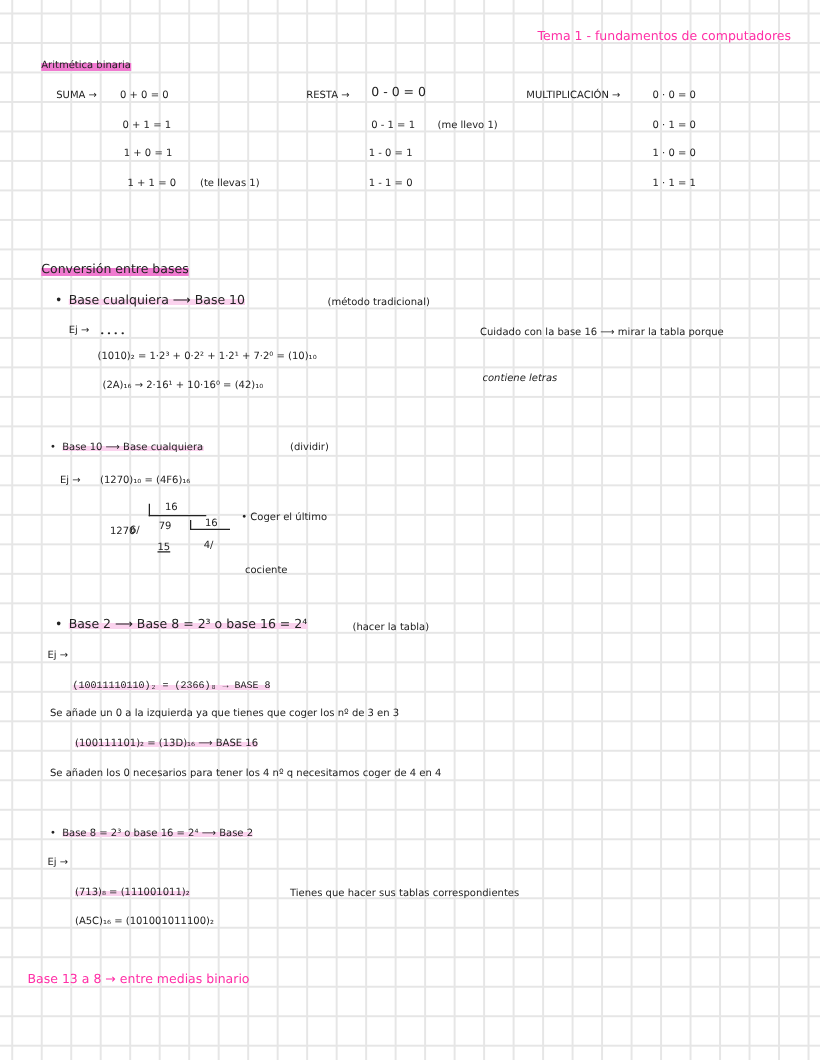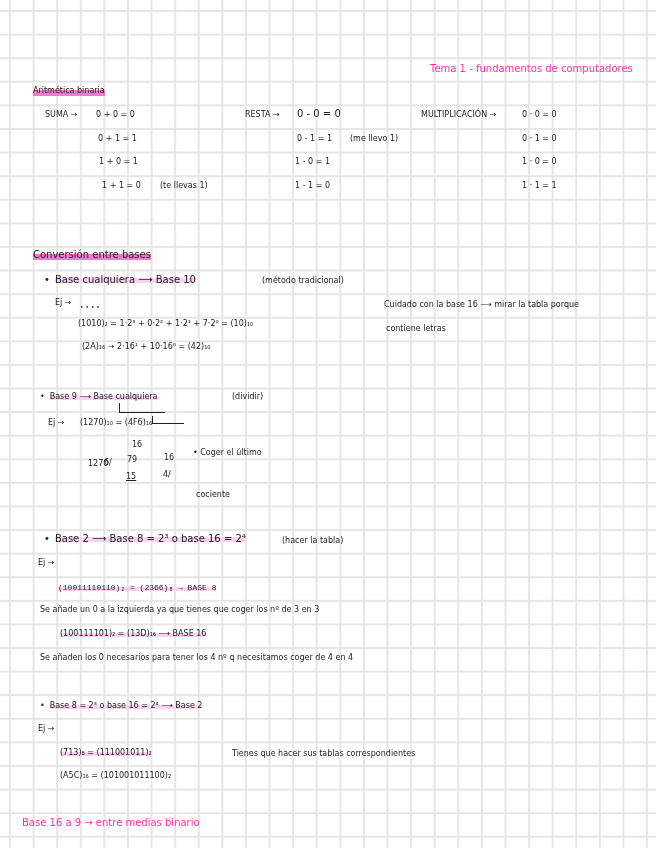--- a/index.html
+++ b/index.html
@@ -7,21 +7,21 @@
     width:656px; height:848px; position:relative; overflow:hidden;
     background-color:#ffffff;
     background-image:
       linear-gradient(to right, #e6e6e6 1.5px, transparent 1.5px),
       linear-gradient(to bottom, #e6e6e6 1.5px, transparent 1.5px);
     background-size: 23.6px 23.6px;
     background-position: 9px 10px;
     font-family: "DejaVu Sans", sans-serif;
     color:#222;
   }
-  .t { position:absolute; white-space:nowrap; font-size:9px; line-height:12px;margin-top:39px; }
+  .t { position:absolute; white-space:nowrap; font-size:9px; line-height:12px; }
   .sm { font-size:8px; }
   .md { font-size:10px; }
   .pink { color:#ff2fa6; }
   .hl-light { background: linear-gradient(to bottom, transparent 40%, #fbd3ee 40%, #fbd3ee 85%, transparent 85%); }
   .hl-strong { background: linear-gradient(to bottom, transparent 40%, #f07ad0 40%, #f07ad0 90%, transparent 90%); }
   .bullet::before { content:"•"; margin-right:5px; }
   .div-line { position:absolute; background:#222; }
 </style>
 </head>
 <body>
@@ -52,23 +52,23 @@
 
 <div class="t md hl-strong" style="left:33px; top:210px;">Conversión entre bases</div>
 
 <div class="t md bullet" style="left:44px; top:235px;"><span class="hl-light">Base cualquiera ⟶ Base 10</span></div>
 <div class="t sm" style="left:262px; top:236px;">(método tradicional)</div>
 <div class="t sm" style="left:55px; top:258px;">Ej →</div>
 <div class="t sm" style="left:80px; top:262px; font-size:6px;">• • • •</div>
 <div class="t sm" style="left:78px; top:279px;">(1010)₂ = 1·2³ + 0·2² + 1·2¹ + 7·2⁰ = (10)₁₀</div>
 <div class="t sm" style="left:82px; top:302px;">(2A)₁₆ → 2·16¹ + 10·16⁰ = (42)₁₀</div>
 <div class="t sm" style="left:384px; top:260px;">Cuidado con la base 16 ⟶ mirar la tabla porque</div>
-<div class="t sm" style="left:386px; top:284px;">contiene letras</div>
+<div class="t sm" style="left:386px; top:297px;font-style:italic;">contiene letras</div>
 
-<div class="t sm bullet" style="left:40px; top:352px;"><span class="hl-light">Base 9 ⟶ Base cualquiera</span></div>
+<div class="t sm bullet" style="left:40px; top:352px;"><span class="hl-light">Base 10 ⟶ Base cualquiera</span></div>
 <div class="t sm" style="left:232px; top:352px;">(dividir)</div>
 <div class="t sm" style="left:48px; top:378px;">Ej →</div>
 <div class="t sm" style="left:80px; top:378px;">(1270)₁₀ = (4F6)₁₆</div>
 
 <div class="t sm" style="left:88px; top:419px;">1270</div>
 <div class="t sm" style="left:132px; top:400px;">16</div>
 <div class="div-line" style="left:119px; top:403px; width:1px; height:10px;"></div>
 <div class="div-line" style="left:119px; top:412px; width:46px; height:1px;"></div>
 <div class="t sm" style="left:104px; top:418px;">6/</div>
 <div class="t sm" style="left:127px; top:415px;">79</div>
@@ -87,13 +87,13 @@
 <div class="t sm" style="left:40px; top:565px;">Se añade un 0 a la izquierda ya que tienes que coger los nº de 3 en 3</div>
 <div class="t sm" style="left:60px; top:589px;"><span class="hl-light">(100111101)₂ = (13D)₁₆ ⟶ BASE 16</span></div>
 <div class="t sm" style="left:40px; top:613px;">Se añaden los 0 necesarios para tener los 4 nº q necesitamos coger de 4 en 4</div>
 
 <div class="t sm bullet" style="left:40px; top:661px;"><span class="hl-light">Base 8 = 2³ o base 16 = 2⁴ ⟶ Base 2</span></div>
 <div class="t sm" style="left:38px; top:684px;">Ej →</div>
 <div class="t sm" style="left:60px; top:708px;"><span class="hl-light">(713)₈ = (111001011)₂</span></div>
 <div class="t sm" style="left:232px; top:709px;">Tienes que hacer sus tablas correspondientes</div>
 <div class="t sm" style="left:60px; top:731px;">(A5C)₁₆ = (101001011100)₂</div>
 
-<div class="t md pink" style="left:22px; top:778px;">Base 16 a 9 → entre medias binario</div>
+<div class="t md pink" style="left:22px; top:778px;">Base 13 a 8 → entre medias binario</div>
 
 </body></html>

